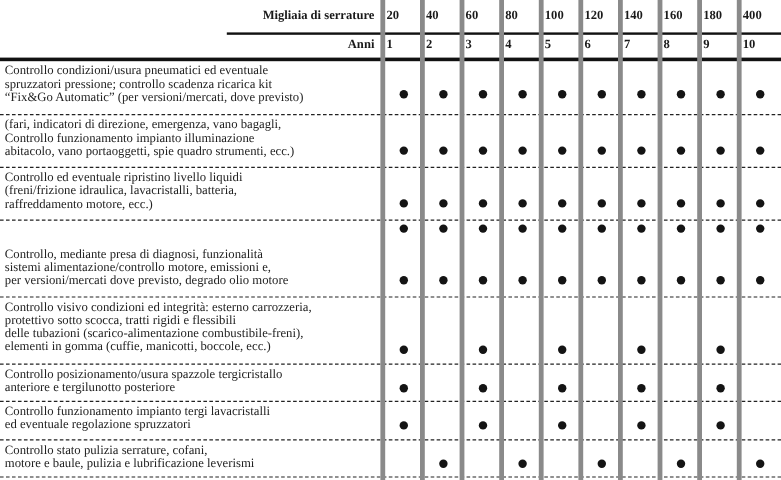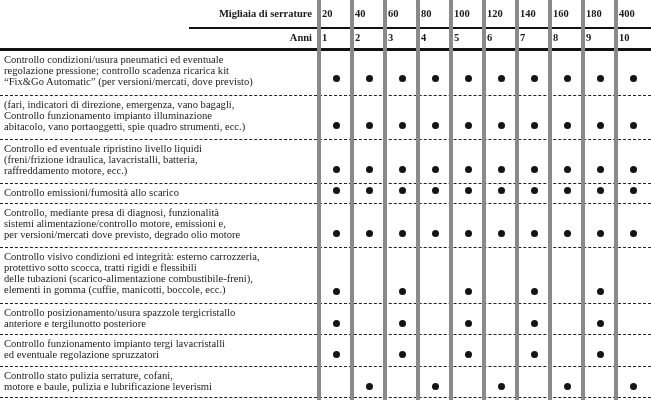--- a/index.html
+++ b/index.html
@@ -120,21 +120,21 @@
   <div class="hdr-cell yr" style="left: 421px;">4</div>
   <div class="hdr-cell yr" style="left: 454px;">5</div>
   <div class="hdr-cell yr" style="left: 487px;">6</div>
   <div class="hdr-cell yr" style="left: 520px;">7</div>
   <div class="hdr-cell yr" style="left: 553px;">8</div>
   <div class="hdr-cell yr" style="left: 586px;">9</div>
   <div class="hdr-cell yr" style="left: 619px;">10</div>
 <div class="row" style="top: 51px; height: 45px;">
       <div class="row-label">
         <span class="ln">Controllo condizioni/usura pneumatici ed eventuale</span>
-        <span class="ln">regolazione pressione; controllo scadenza ricarica kit</span>
+        <span class="ln">spruzzatori pressione; controllo scadenza ricarica kit</span>
         <span class="ln">“Fix&amp;Go Automatic” (per versioni/mercati, dove previsto)</span>
       </div>
     </div>
     <div class="dot" style="left: 333px; top: 75px; background: rgb(20, 20, 20);"></div>
     <div class="dot" style="left: 366px; top: 75px; background: rgb(20, 20, 20);"></div>
     <div class="dot" style="left: 399px; top: 75px; background: rgb(20, 20, 20);"></div>
     <div class="dot" style="left: 432px; top: 75px; background: rgb(20, 20, 20);"></div>
     <div class="dot" style="left: 465px; top: 75px; background: rgb(20, 20, 20);"></div>
     <div class="dot" style="left: 498px; top: 75px; background: rgb(20, 20, 20);"></div>
     <div class="dot" style="left: 531px; top: 75px; background: rgb(20, 20, 20);"></div>
@@ -168,25 +168,20 @@
     <div class="dot" style="left: 333px; top: 166px; background: rgb(20, 20, 20);"></div>
     <div class="dot" style="left: 366px; top: 166px; background: rgb(20, 20, 20);"></div>
     <div class="dot" style="left: 399px; top: 166px; background: rgb(20, 20, 20);"></div>
     <div class="dot" style="left: 432px; top: 166px; background: rgb(20, 20, 20);"></div>
     <div class="dot" style="left: 465px; top: 166px; background: rgb(20, 20, 20);"></div>
     <div class="dot" style="left: 498px; top: 166px; background: rgb(20, 20, 20);"></div>
     <div class="dot" style="left: 531px; top: 166px; background: rgb(20, 20, 20);"></div>
     <div class="dot" style="left: 564px; top: 166px; background: rgb(20, 20, 20);"></div>
     <div class="dot" style="left: 597px; top: 166px; background: rgb(20, 20, 20);"></div>
     <div class="dot" style="left: 630px; top: 166px; background: rgb(20, 20, 20);"></div>
-    <div class="row" style="top: 184px; height: 20px;">
-      <div class="row-label">
-        <span class="ln">Controllo emissioni/fumosità allo scarico</span>
-      </div>
-    </div>
     <div class="dot" style="left: 333px; top: 187px; background: rgb(20, 20, 20);"></div>
     <div class="dot" style="left: 366px; top: 187px; background: rgb(20, 20, 20);"></div>
     <div class="dot" style="left: 399px; top: 187px; background: rgb(20, 20, 20);"></div>
     <div class="dot" style="left: 432px; top: 187px; background: rgb(20, 20, 20);"></div>
     <div class="dot" style="left: 465px; top: 187px; background: rgb(20, 20, 20);"></div>
     <div class="dot" style="left: 498px; top: 187px; background: rgb(20, 20, 20);"></div>
     <div class="dot" style="left: 531px; top: 187px; background: rgb(20, 20, 20);"></div>
     <div class="dot" style="left: 564px; top: 187px; background: rgb(20, 20, 20);"></div>
     <div class="dot" style="left: 597px; top: 187px; background: rgb(20, 20, 20);"></div>
     <div class="dot" style="left: 630px; top: 187px; background: rgb(20, 20, 20);"></div>

